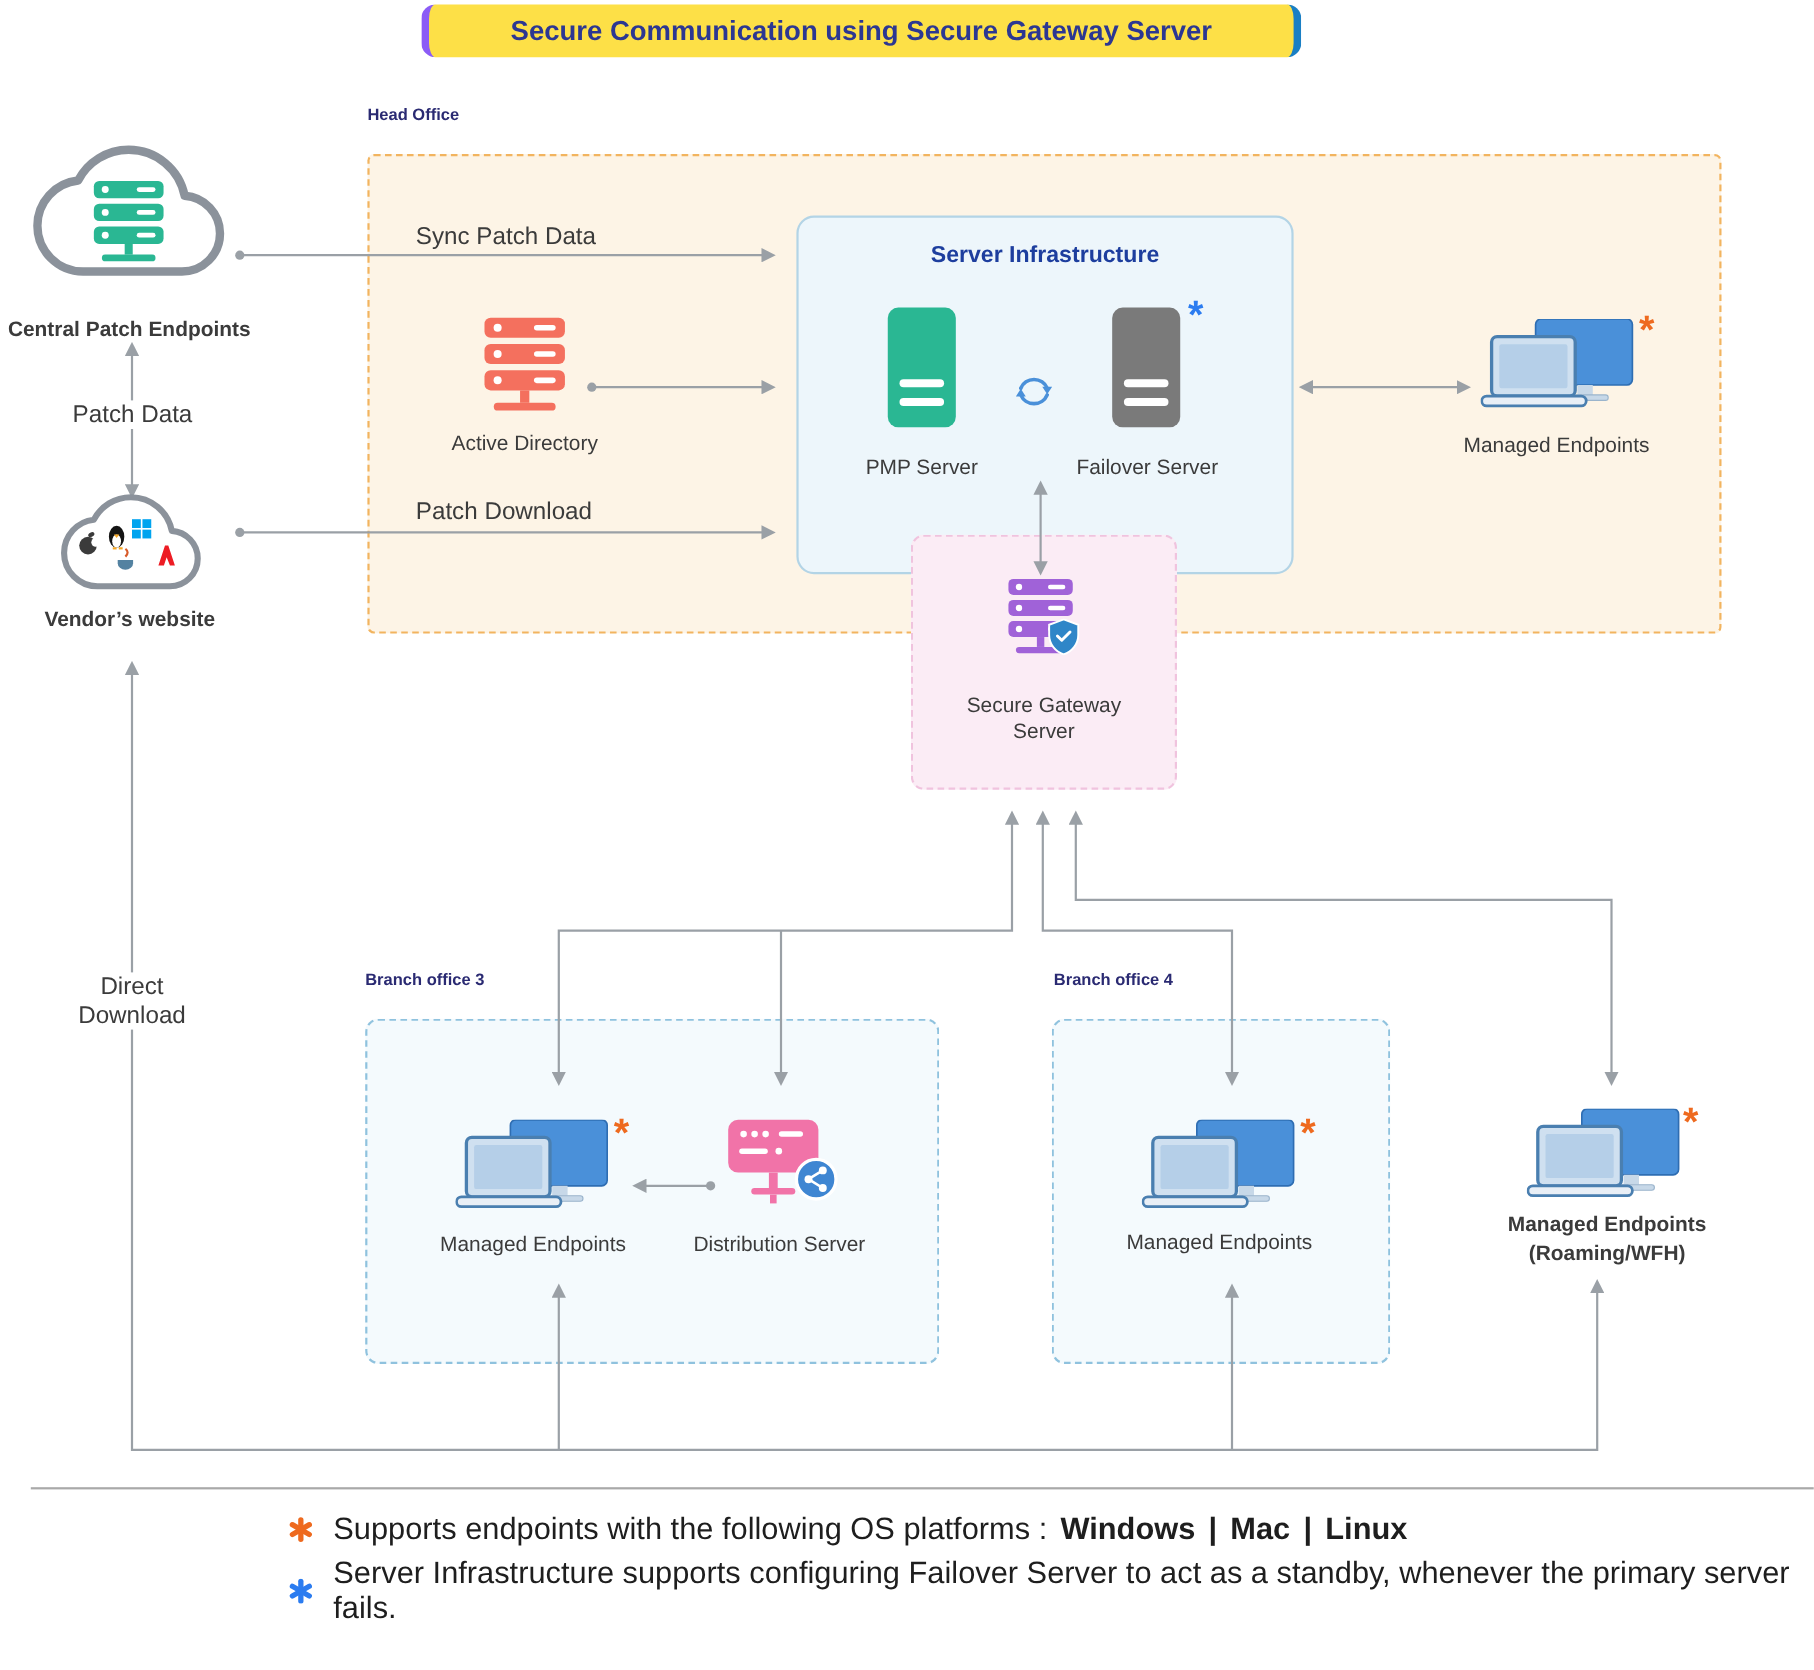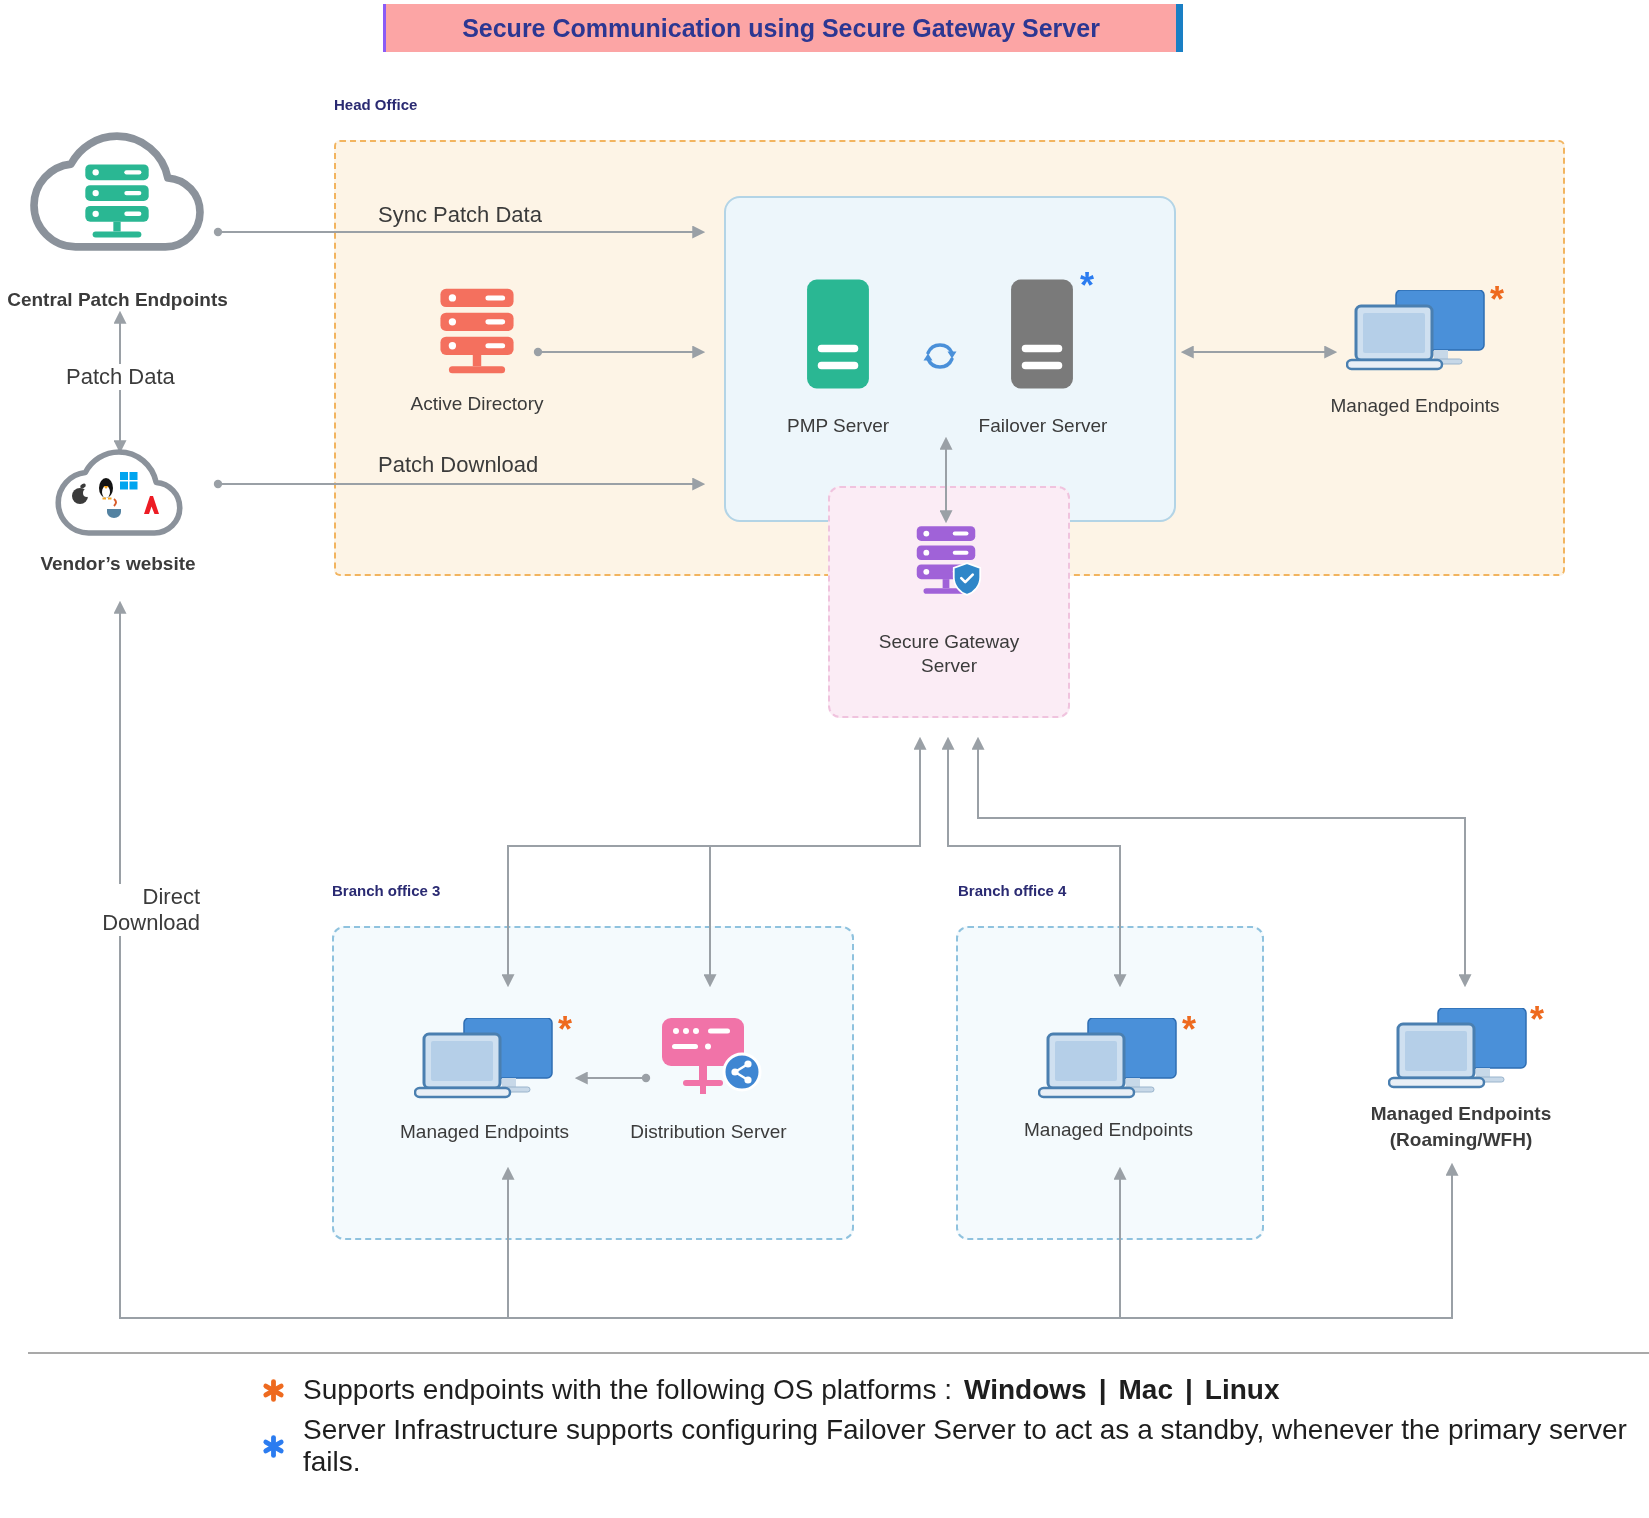--- a/index.html
+++ b/index.html
@@ -5,22 +5,22 @@
   * { margin:0; padding:0; box-sizing:border-box; }
   html,body { background:#ffffff; font-family:"Liberation Sans", sans-serif; }
   .canvas { position:relative; width:1649px; height:1518px; background:#fff; overflow:hidden; }
   .abs { position:absolute; }
   .box { position:absolute; }
   .head-office-box { background:#fdf4e6; border:2px dashed #f2b45f; border-radius:6px; }
   .si-box { background:#edf6fb; border:2px solid #b3d4e6; border-radius:16px; }
   .gateway-box { background:#fbecf5; border:2px dashed #f0c3de; border-radius:12px; }
   .branch-box { background:#f4fafd; border:2px dashed #8fc2de; border-radius:12px; }
   .connectors { position:absolute; left:0; top:0; pointer-events:none; }
-  .title-bar { display:flex; align-items:center; justify-content:center; background:#fca5a5;
-               border-left:3px solid #8b5cf6; border-right:7px solid #1a7fc4; }
+  .title-bar { display:flex; align-items:center; justify-content:center; background:#fde047;
+               border-left:7px solid #8b5cf6; border-right:7px solid #1a7fc4;border-radius:13px; }
   .title-text { font-size:25px; font-weight:bold; color:#2c3792; }
   .section-label { font-size:15px; font-weight:bold; color:#2a2a72; }
   .si-title { font-size:21px; font-weight:bold; color:#1d3e9e; text-align:center; }
   .nlabel { font-size:19px; color:#3b3b3b; text-align:center; line-height:1.25; }
   .bold { font-weight:bold; }
   .flow-label { font-size:22px; color:#3b3b3b; }
   .wbg { background:#fff; padding:0 4px; }
   .ast { font-size:36px; font-weight:bold; line-height:1; }
   .ast-orange { color:#ee6a1f; }
   .ast-blue { color:#2b7cf0; }
@@ -178,32 +178,33 @@
       </g>
       <g>
         <path d="M56,47 q4,3 0,7" stroke="#d85b2a" stroke-width="2" fill="none"></path>
         <path d="M49,57 h14 v3 a7,6 0 0 1 -14,0 z" fill="#5382a1"></path>
       </g>
       <path d="M86,62 L92,44 H95 L101,62 H96.5 L93.5,54.5 L91,62 Z" fill="#ed1c24"></path>
     </svg>
   </div>
   <div class="nlabel bold abs" style="left:22px;top:552px;width:192px">Vendor’s website</div>
 
-  <div class="flow-label wbg abs" style="left:36px;top:884px;width:168px;text-align:right">Direct Download</div>
+  <div class="flow-label wbg abs" style="left:36px;top:884px;width:168px;text-align:center">Direct Download</div>
 
   <div class="section-label abs" style="left:334px;top:96px;width:320px">Head Office</div>
 
   <div class="flow-label abs" style="left:378px;top:202px;width:220px">Sync Patch Data</div>
   <div class="flow-label abs" style="left:378px;top:452px;width:220px">Patch Download</div>
 
   <svg class="abs" style="left:432px;top:286px;color:#f4705e" width="90" height="90">
       <use href="#sym-rack"></use>
     </svg>
   <div class="nlabel abs" style="left:392px;top:392px;width:170px">Active Directory</div>
 
+  <div class="si-title abs" style="left:724px;top:220px;width:452px">Server Infrastructure</div>
 
   <svg class="abs" style="left:806px;top:278px;color:#2ab793" width="64" height="112">
       <use href="#sym-tower"></use>
     </svg>
   <svg class="abs" style="left:918px;top:334px" width="44" height="44">
       <use href="#sym-sync"></use>
     </svg>
   <svg class="abs" style="left:1010px;top:278px;color:#7a7a7a" width="64" height="112">
       <use href="#sym-tower"></use>
     </svg>

